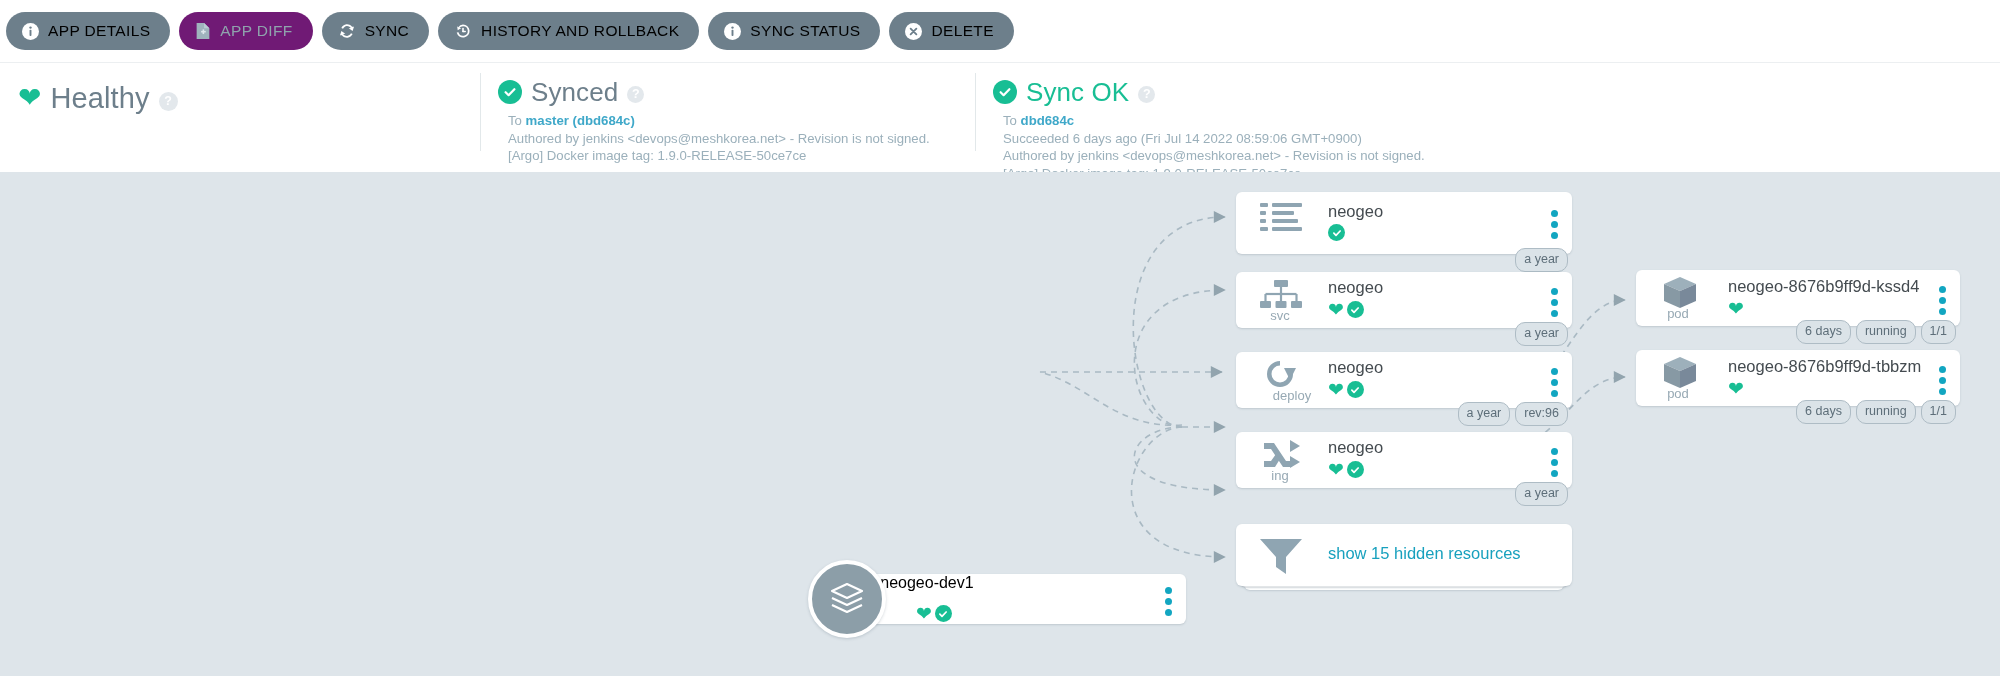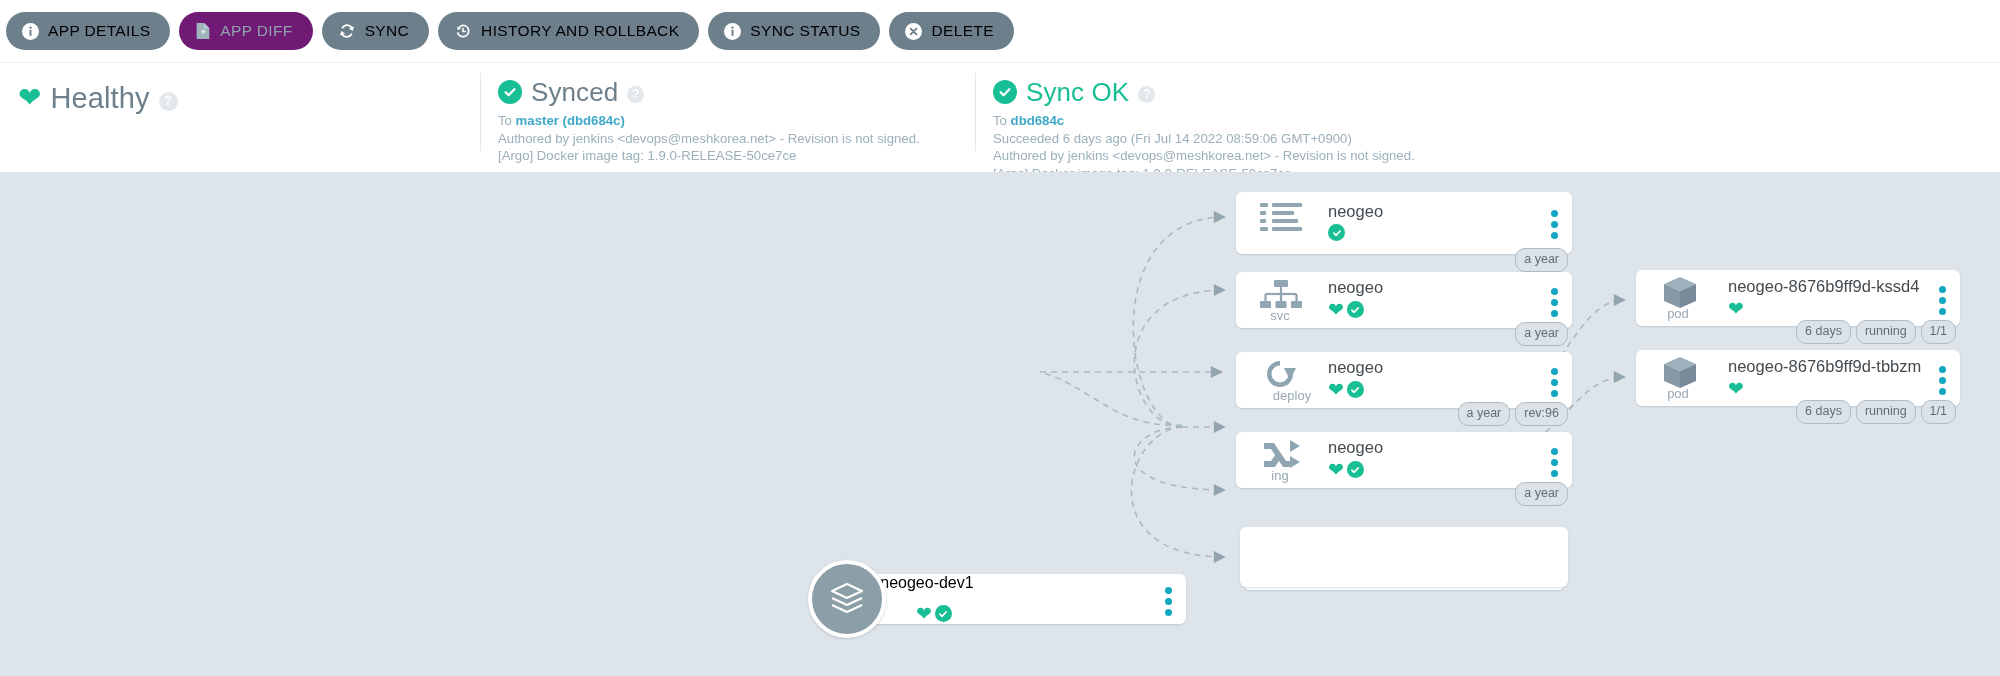--- a/index.html
+++ b/index.html
@@ -82,21 +82,21 @@
   .stat-title.ok { color: #18be94; }
   .qmark {
     width: 17px; height: 17px; border-radius: 50%;
     background: #e3e8ec; color: #ffffff;
     font-size: 12.5px; font-weight: bold;
     display: flex; align-items: center; justify-content: center;
     line-height: 1; flex: 0 0 auto;
     margin-top: 4px;
   }
   .stat-lines {
-    padding-left: 18px;
+    padding-left: 28px;
     padding-top: 3px;
   }
   .stat-line {
     font-size: 13.2px;
     color: #9bb0bb;
     line-height: 17.5px;
     white-space: nowrap;
   }
   .lnk { color: #3fa8c9; }
   .lnk.b { font-weight: bold; }
@@ -499,20 +499,28 @@
         <i></i>
         <i></i>
       </div>
     <div class="badges" style="right:4px; top:50px;">
       <span class="pill">a year</span>
     </div>
   </div>
 
   <div class="stack-shadow" style="left:1244px; top:358px; width:320px; height:60px;"></div>
   <div class="stack-shadow" style="left:1240px; top:355px; width:328px; height:60px;"></div>
+  <div class="node" style="left:1236px; top:352px; width:336px; height:62px;">
+    <div style="position:absolute; left:22px; top:12px;">
+      <svg width="46" height="40" viewBox="0 0 46 40">
+        <path d="M2 3 L44 3 L28 21 L28 38 L18 31 L18 21 Z" fill="#8fa5b2"></path>
+      </svg>
+    </div>
+    <div class="hidden-link" style="left:92px; top:20px;">show 15 hidden resources</div>
+  </div>
 
   <div class="node" style="left:1636px; top:98px; width:324px; height:56px;">
     <div class="kind" style="left:18px; top:36px; width:48px;">pod</div>
     <div style="position:absolute; left:26px; top:6px;">
       <svg width="36" height="34" viewBox="0 0 36 34">
         <path d="M18 1 L34 8 L18 15 L2 8 Z" fill="#9db0bb"></path>
         <path d="M2 8 L18 15 L18 32 L2 25 Z" fill="#8799a4"></path>
         <path d="M34 8 L18 15 L18 32 L34 25 Z" fill="#79899a"></path>
       </svg>
     </div>

